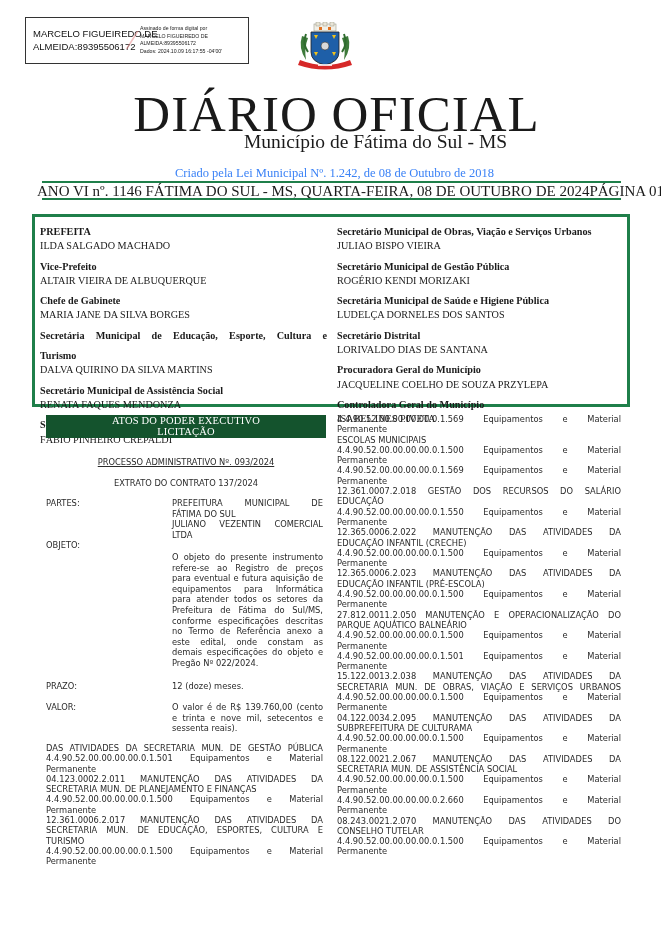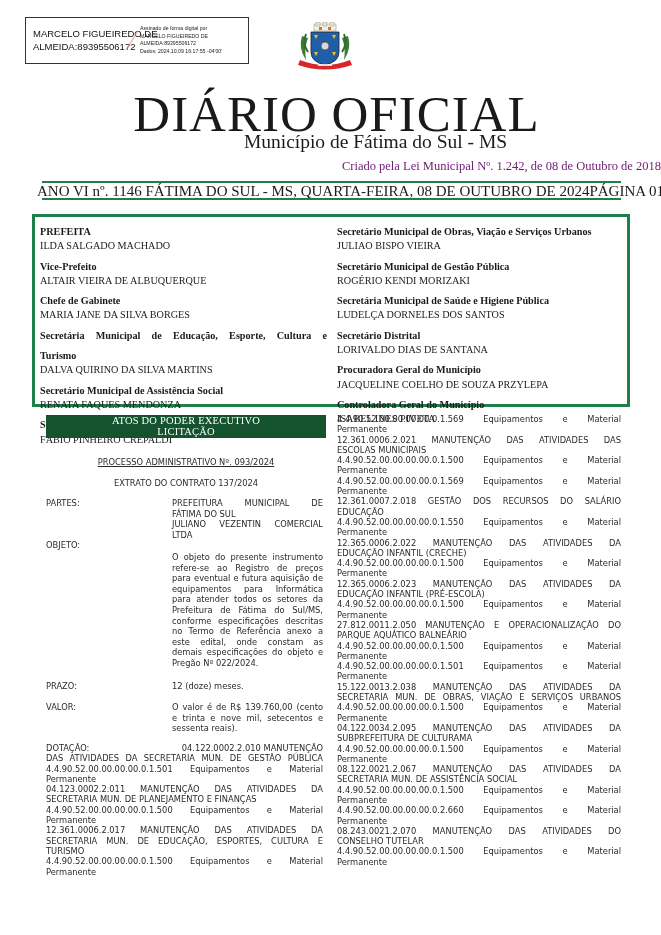--- a/index.html
+++ b/index.html
@@ -7,21 +7,21 @@
 
     .sigbox { position: absolute; left: 25px; top: 17px; width: 222px; height: 45px; border: 1px solid #333; background: #fff; }
     .sig-name { position: absolute; left: 7px; top: 9px; font-family: "Liberation Sans", sans-serif; font-size: 9.5px; line-height: 13px; color: #111; white-space: nowrap; }
     .sig-details { position: absolute; left: 114px; top: 7px; font-family: "Liberation Sans", sans-serif; font-size: 5.2px; line-height: 7.6px; color: #222; white-space: nowrap; }
     .sig-mark { position: absolute; left: 105px; top: 8px; width: 10px; height: 30px; color: #e89090; font-family: "Liberation Sans", sans-serif; font-size: 26px; line-height: 28px; opacity: .55; }
 
     .crest { position: absolute; left: 294px; top: 22px; width: 62px; height: 52px; }
 
     .title { position: absolute; left: 0; width: 661px; top: 86px; text-align: center; font-family: "Liberation Serif", serif; font-size: 51px; line-height: 56px; letter-spacing: 1px; color: #1a1a1a; padding-left: 12px; box-sizing: border-box;}
     .subtitle { position: absolute; left: 0; width: 661px; top: 131px; text-align: center; font-family: "Liberation Serif", serif; font-size: 19.5px; line-height: 22px; color: #1a1a1a; padding-left: 90px; box-sizing: border-box;}
-    .created { position: absolute; left: 0; width: 661px; top: 158px; text-align: right; font-family: "Liberation Serif", serif; font-size: 12.5px; line-height: 16px; color: #701a75; padding-left: 8px; box-sizing: border-box;}
+    .created { position: absolute; left: 0; width: 661px; top: 165px; text-align: center; font-family: "Liberation Serif", serif; font-size: 12.5px; line-height: 16px; color: #3b82f6; padding-left: 8px; box-sizing: border-box;}
 
     .rule { position: absolute; left: 42px; width: 579px; height: 2px; background: #1f7f4a; }
     .edition { position: absolute; left: 37px; top: 184px; width: 577px; font-family: "Liberation Serif", serif; font-size: 15px; line-height: 14px; color: #1a1a1a; display: flex; justify-content: space-between; white-space: nowrap; }
 
     .staff { position: absolute; left: 32px; top: 214px; width: 598px; height: 193px; border: 3px solid #1f7f4a; box-sizing: border-box; font-family: "Liberation Serif", serif; font-size: 10.2px; line-height: 14.3px; color: #1a1a1a; }
     .staff .col { position: absolute; top: 2px; }
     .staff .left { left: 5px; width: 287px; }
     .staff .right { left: 302px; width: 290px; }
     .staff .role { font-weight: bold; margin-top: 6px; }
     .staff .role.just { text-align: justify; text-align-last: justify; }
@@ -159,44 +159,39 @@
 <div class="field-label sans" style="top:540px;">OBJETO:</div>
 <div class="field-value sans" style="top:552px;">O objeto do presente instrumento refere-se ao Registro de preços para eventual e futura aquisição de equipamentos para Informática para atender todos os setores da Prefeitura de Fátima do Sul/MS, conforme especificações descritas no Termo de Referência anexo a este edital, onde constam as demais especificações do objeto e Pregão Nº 022/2024.</div>
 
 <div class="field-label sans" style="top:681px;">PRAZO:</div>
 <div class="field-value sans" style="top:681px;">12 (doze) meses.</div>
 
 <div class="field-label sans" style="top:702px;">VALOR:</div>
 <div class="field-value sans" style="top:702px;">O valor é de R$ 139.760,00 (cento e trinta e nove mil, setecentos e sessenta reais).</div>
 
 <div class="dot sans">
-  <div class="first">
-    <span>DOTAÇÃO:</span>
-    <span>04.122.0002.2.010 MANUTENÇÃO</span>
-  </div>
   <div id="left-lines">
       <span class="line-j">DAS ATIVIDADES DA SECRETARIA MUN. DE GESTÃO PÚBLICA</span>
       <span class="line-j">4.4.90.52.00.00.00.00.0.1.501   Equipamentos   e   Material</span>
       <span class="line">Permanente</span>
       <span class="line-j">04.123.0002.2.011  MANUTENÇÃO  DAS  ATIVIDADES  DA</span>
       <span class="line">SECRETARIA MUN. DE PLANEJAMENTO E FINANÇAS</span>
       <span class="line-j">4.4.90.52.00.00.00.00.0.1.500   Equipamentos   e   Material</span>
       <span class="line">Permanente</span>
       <span class="line-j">12.361.0006.2.017  MANUTENÇÃO  DAS  ATIVIDADES  DA</span>
       <span class="line-j">SECRETARIA MUN. DE EDUCAÇÃO, ESPORTES, CULTURA E</span>
       <span class="line">TURISMO</span>
       <span class="line-j">4.4.90.52.00.00.00.00.0.1.500   Equipamentos   e   Material</span>
       <span class="line">Permanente</span>
     </div>
 </div>
 
 <div class="rcol sans" id="right-lines">
     <span class="line-j">4.4.90.52.00.00.00.00.0.1.569   Equipamentos   e   Material</span>
     <span class="line">Permanente</span>
-    <span class="line-j">12.361.0006.2.021  MANUTENÇÃO  DAS  ATIVIDADES  DAS</span>
     <span class="line">ESCOLAS MUNICIPAIS</span>
     <span class="line-j">4.4.90.52.00.00.00.00.0.1.500   Equipamentos   e   Material</span>
     <span class="line">Permanente</span>
     <span class="line-j">4.4.90.52.00.00.00.00.0.1.569   Equipamentos   e   Material</span>
     <span class="line">Permanente</span>
     <span class="line-j">12.361.0007.2.018  GESTÃO  DOS  RECURSOS  DO  SALÁRIO</span>
     <span class="line">EDUCAÇÃO</span>
     <span class="line-j">4.4.90.52.00.00.00.00.0.1.550   Equipamentos   e   Material</span>
     <span class="line">Permanente</span>
     <span class="line-j">12.365.0006.2.022  MANUTENÇÃO  DAS  ATIVIDADES  DA</span>

